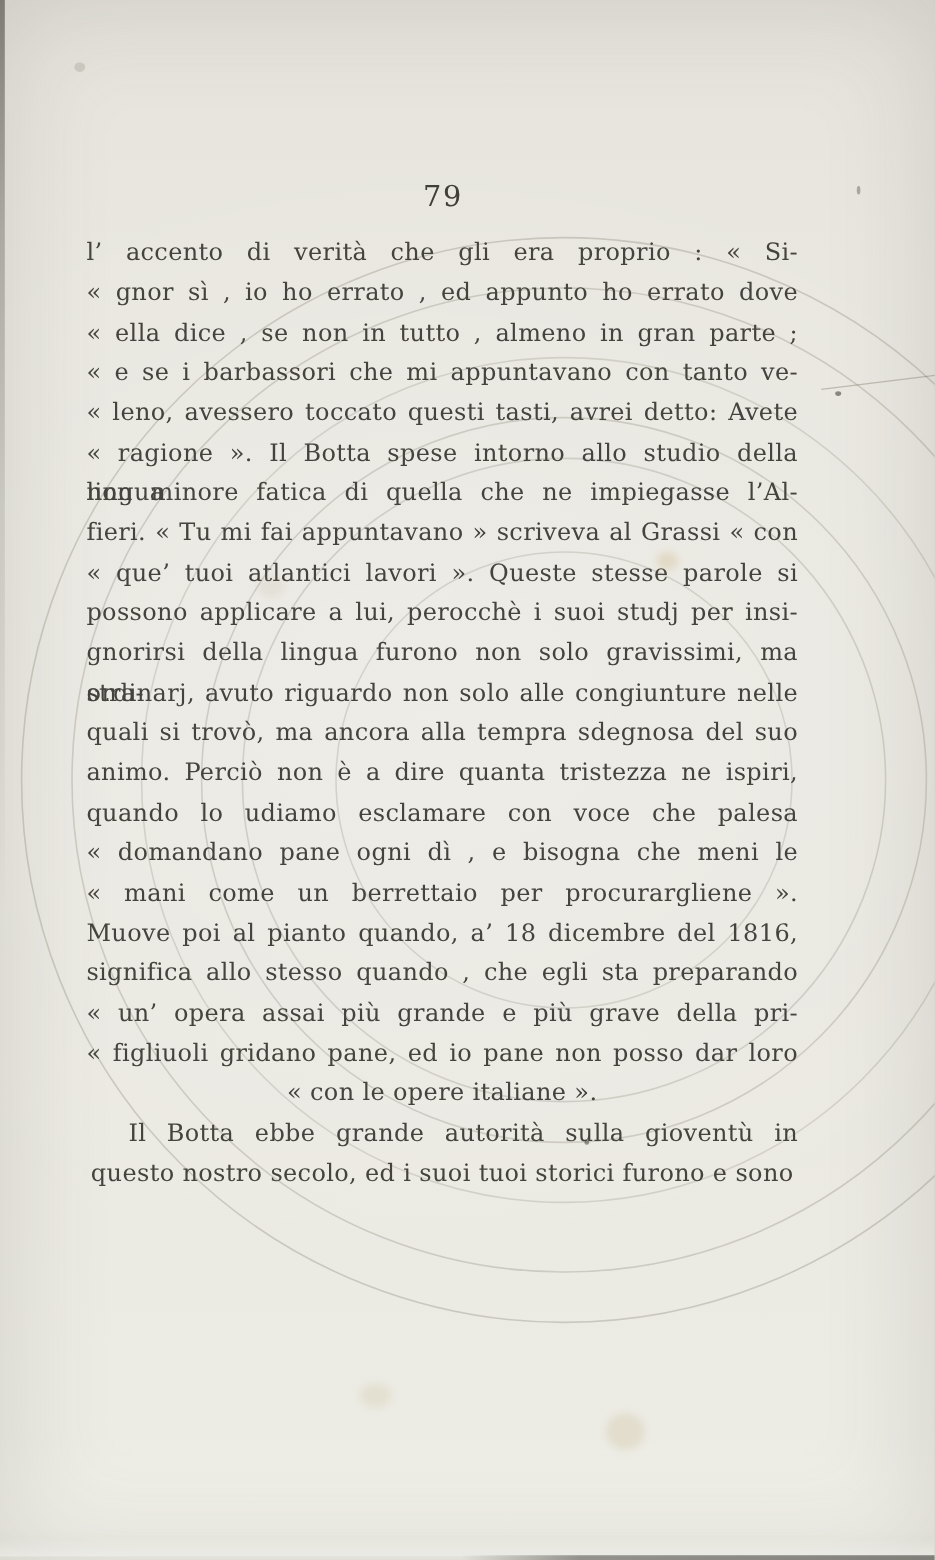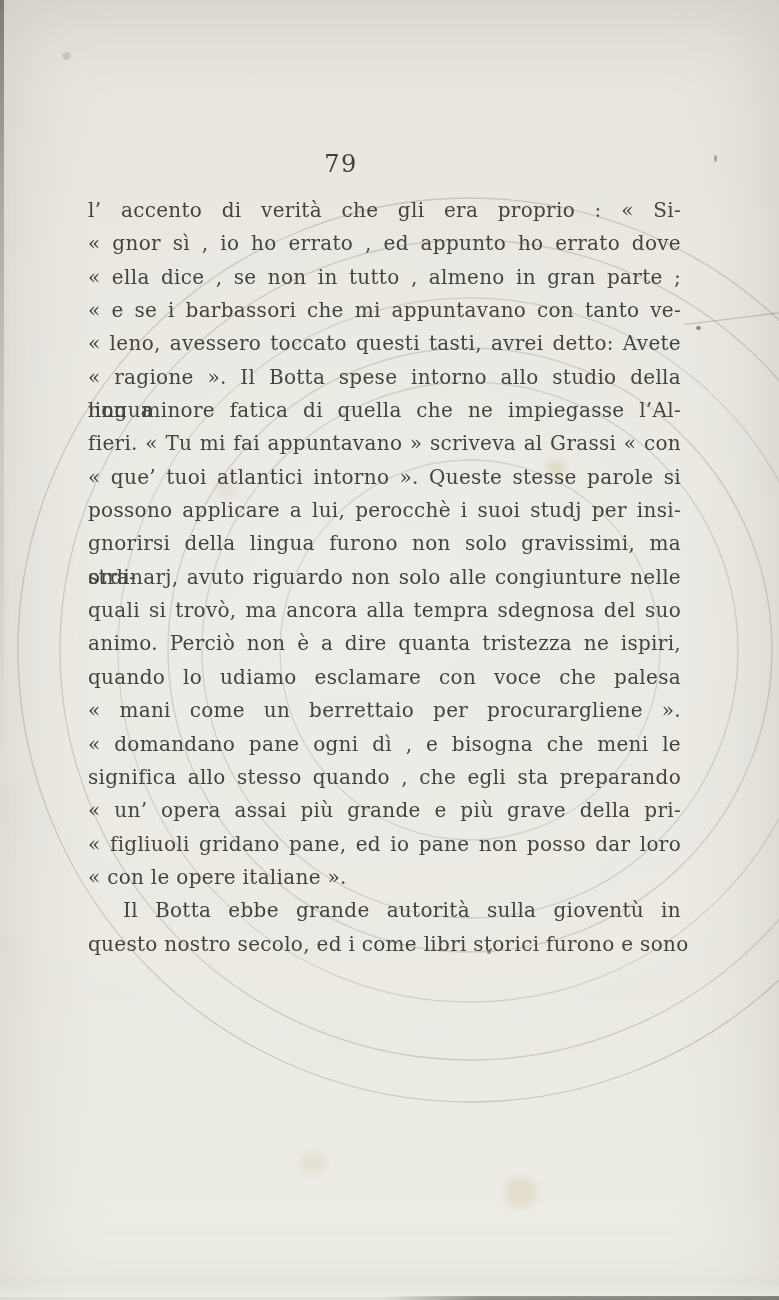--- a/index.html
+++ b/index.html
@@ -16,34 +16,35 @@
       radial-gradient(ellipse 900px 700px at 46% 46%, rgba(255,255,255,0.20), rgba(255,255,255,0) 70%),
       linear-gradient(180deg,#e5e3dc 0%, #e9e7e0 18%, #eae8e1 62%, #ecebe4 92%, #f1f0e9 98%, #ededE6 100%);
     box-shadow:inset 0 0 90px rgba(95,90,75,0.18);
     overflow:hidden;
   }
   
   .stamp{position:absolute;left:0;top:0;pointer-events:none;}
   
   .page-number{
     position:absolute;left:296px;top:150px;width:90px;
-    text-align:center;
+    text-align:right;
     font-size:24px;letter-spacing:1.5px;
     color:#403e38;
   }
   
   .text-block{
-    position:absolute;left:88px;top:194px;width:593px;
+    position:absolute;left:72px;top:194px;width:593px;
     color:#45433d;
   }
   .line{
     height:33.35px;line-height:33.35px;
     font-size:20px;letter-spacing:0.3px;
     white-space:nowrap;
     text-rendering:optimizeLegibility;
+    text-align:center;
   }
   .line.just{
     white-space:normal;
     text-align:justify;
     text-align-last:justify;
   }
   .line.indent{padding-left:35px;}
   
   .artifact{position:absolute;border-radius:50%;pointer-events:none;}
   .artifact.stain{filter:blur(3px);}
@@ -88,35 +89,36 @@
 
   <div class="text-block">
       <div class="line just">l’ accento di verità che gli era proprio : « Si-</div>
       <div class="line just">« gnor sì , io ho errato , ed appunto ho errato dove</div>
       <div class="line just">« ella dice , se non in tutto , almeno in gran parte ;</div>
       <div class="line just">« e se i barbassori che mi appuntavano con tanto ve-</div>
       <div class="line just">« leno, avessero toccato questi tasti, avrei detto: Avete</div>
       <div class="line just">« ragione ». Il Botta spese intorno allo studio della lingua</div>
       <div class="line just">non minore fatica di quella che ne  impiegasse l’Al-</div>
       <div class="line just">fieri. « Tu mi fai appuntavano » scriveva al Grassi « con</div>
-      <div class="line just">« que’ tuoi atlantici intorno ». Queste stesse parole si</div>
+      <div class="line just">« que’ tuoi atlantici lavori ». Queste stesse parole si</div>
       <div class="line just">possono applicare a lui, perocchè i suoi studj per insi-</div>
       <div class="line just">gnorirsi della lingua furono non solo gravissimi, ma stra-</div>
       <div class="line just">ordinarj, avuto riguardo non solo alle congiunture nelle</div>
       <div class="line just">quali si trovò, ma ancora alla tempra sdegnosa del suo</div>
       <div class="line just">animo. Perciò non è a dire quanta tristezza ne ispiri,</div>
       <div class="line just">quando lo udiamo esclamare con voce che palesa</div>
+      <div class="line just">« domandano pane ogni dì , e bisogna che meni le</div>
       <div class="line just">« mani come un berrettaio per procurargliene ».</div>
-      <div class="line just">« domandano pane ogni dì , e bisogna che meni le</div>
+      <div class="line just">Muove poi al pianto quando, a’ 18 dicembre del 1816,</div>
       <div class="line just">significa allo stesso quando , che egli sta preparando</div>
       <div class="line just">« un’ opera assai più grande e più grave della pri-</div>
       <div class="line just">« figliuoli gridano pane, ed io pane non posso dar loro</div>
       <div class="line">« con le opere italiane ».</div>
       <div class="line just indent">Il Botta ebbe grande autorità sulla  gioventù in</div>
-      <div class="line">questo nostro secolo, ed i come libri storici furono e sono</div>
+      <div class="line">questo nostro secolo, ed i suoi tuoi storici furono e sono</div>
     </div>
 
   <div id="artifact-layer">
       <div class="artifact speck" style="left: 696px; top: 326px; width: 5px; height: 4px; background: rgba(60, 55, 45, 0.55);"></div>
       <div class="artifact speck" style="left: 714px; top: 155px; width: 3px; height: 7px; background: rgba(95, 90, 75, 0.45);"></div>
       <div class="artifact speck" style="left: 487px; top: 950px; width: 4px; height: 4px; background: rgba(70, 65, 55, 0.55);"></div>
       <div class="artifact speck" style="left: 62px; top: 52px; width: 9px; height: 8px; background: rgba(120, 115, 100, 0.22);"></div>
       <div class="artifact stain" style="left: 547px; top: 460px; width: 18px; height: 15px; background: rgba(190, 160, 90, 0.22);"></div>
       <div class="artifact stain" style="left: 300px; top: 1153px; width: 26px; height: 20px; background: rgba(185, 160, 100, 0.14);"></div>
       <div class="artifact stain" style="left: 505px; top: 1178px; width: 32px; height: 30px; background: rgba(185, 160, 100, 0.18);"></div>

